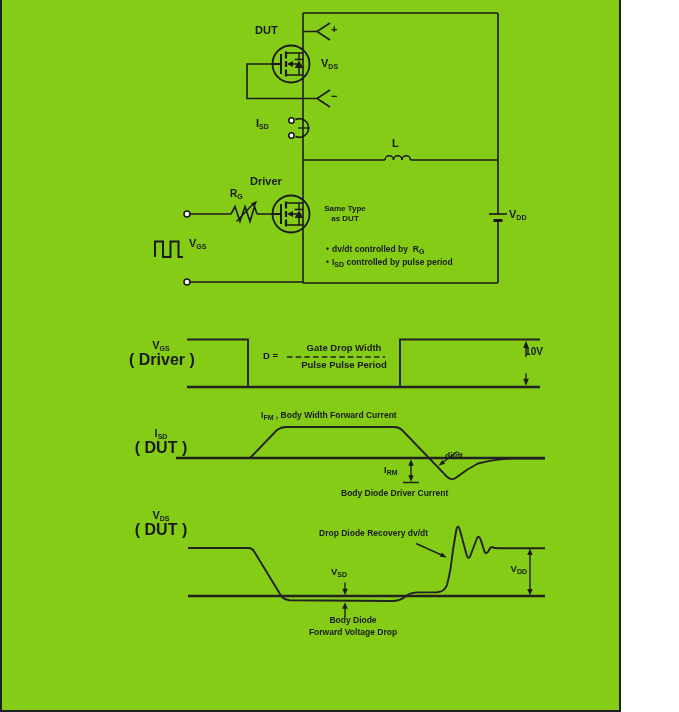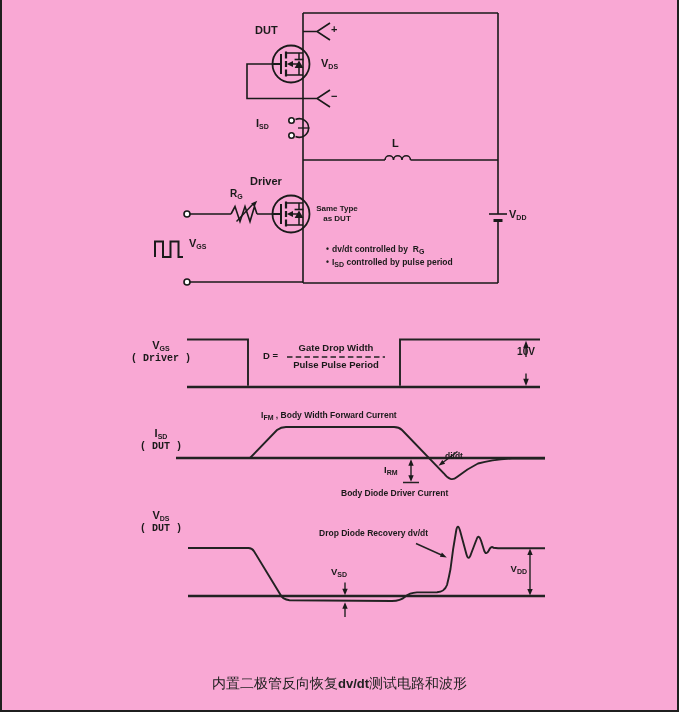--- a/index.html
+++ b/index.html
@@ -1,30 +1,30 @@
 <!DOCTYPE html>
 <html><head>
 <meta charset="utf-8">
 <style>
   html,body{margin:0;padding:0;background:#fff;}
-  .page{position:relative;width:679px;height:712px;background:#f9a8d4;overflow:hidden;
+  .page{position:relative;width:621px;height:712px;background:#84cc16;overflow:hidden;
         font-family:"Liberation Sans",sans-serif;color:#1a1a1a;}
   .frame{position:absolute;top:0;left:0;right:0;bottom:0;
          border-left:2px solid #1f1f1f;border-right:2px solid #1f1f1f;border-bottom:2px solid #1f1f1f;}
   svg{position:absolute;top:0;left:0;}
   .lbl{position:absolute;font-weight:bold;white-space:pre;line-height:1.05;}
   .b11{font-size:11px;}
   .b10{font-size:10px;}
   .b95{font-size:9.5px;}
   .b85{font-size:8.5px;}
   .b8{font-size:8px;}
   sub{font-size:7px;line-height:0;vertical-align:-2px;font-weight:bold;}
   .wflabel{text-align:center;width:64px;}
-  .wflabel .l2{font-size:10px;font-family:Liberation Mono, monospace;}
-  .ctr{text-align:center;}
+  .wflabel .l2{font-size:16px;}
+  .ctr{text-align:center;padding-left:8px;}
   .bdot{display:inline-block;margin-right:3px;}
   .caption{position:absolute;left:0;width:100%;text-align:center;font-size:14px;
            font-family:"Liberation Serif",serif;font-weight:normal;color:#222;}
   .caption .lat{font-family:"Liberation Sans",sans-serif;font-weight:bold;font-size:13px;}
 </style>
 </head>
 <body>
 
 <div class="page">
   <div class="frame"></div>
@@ -131,15 +131,15 @@
   <div class="lbl b11 wflabel" style="left:129px;top:428px"><span>I</span><sub>SD</sub><br><span class="l2">( DUT )</span></div>
   <div class="lbl b85" style="left:261px;top:411px"><span>I</span><sub>FM</sub><span> , Body Width Forward Current</span></div>
   <div class="lbl b85" style="left:445px;top:452px">di/dt</div>
   <div class="lbl b95" style="left:384px;top:465px"><span>I</span><sub>RM</sub></div>
   <div class="lbl b85" style="left:341px;top:489px">Body Diode Driver Current</div>
 
   <div class="lbl b11 wflabel" style="left:129px;top:510px"><span>V</span><sub>DS</sub><br><span class="l2">( DUT )</span></div>
   <div class="lbl b85" style="left:319px;top:529px">Drop Diode Recovery dv/dt</div>
   <div class="lbl b95" style="left:331px;top:567px"><span>V</span><sub>SD</sub></div>
   <div class="lbl b95" style="left:504px;top:564px;width:23px;text-align:right"><span>V</span><sub>DD</sub></div>
+  <div class="lbl b85 ctr" style="left:278px;top:615px;width:134px;line-height:11.5px"><span>Body Diode</span><br><span>Forward Voltage Drop</span></div>
 
-  <div class="caption" style="top:675px"><span>内置二极管反向恢复</span><span class="lat">dv/dt</span><span>测试电路和波形</span></div>
 </div>
 
 </body></html>

